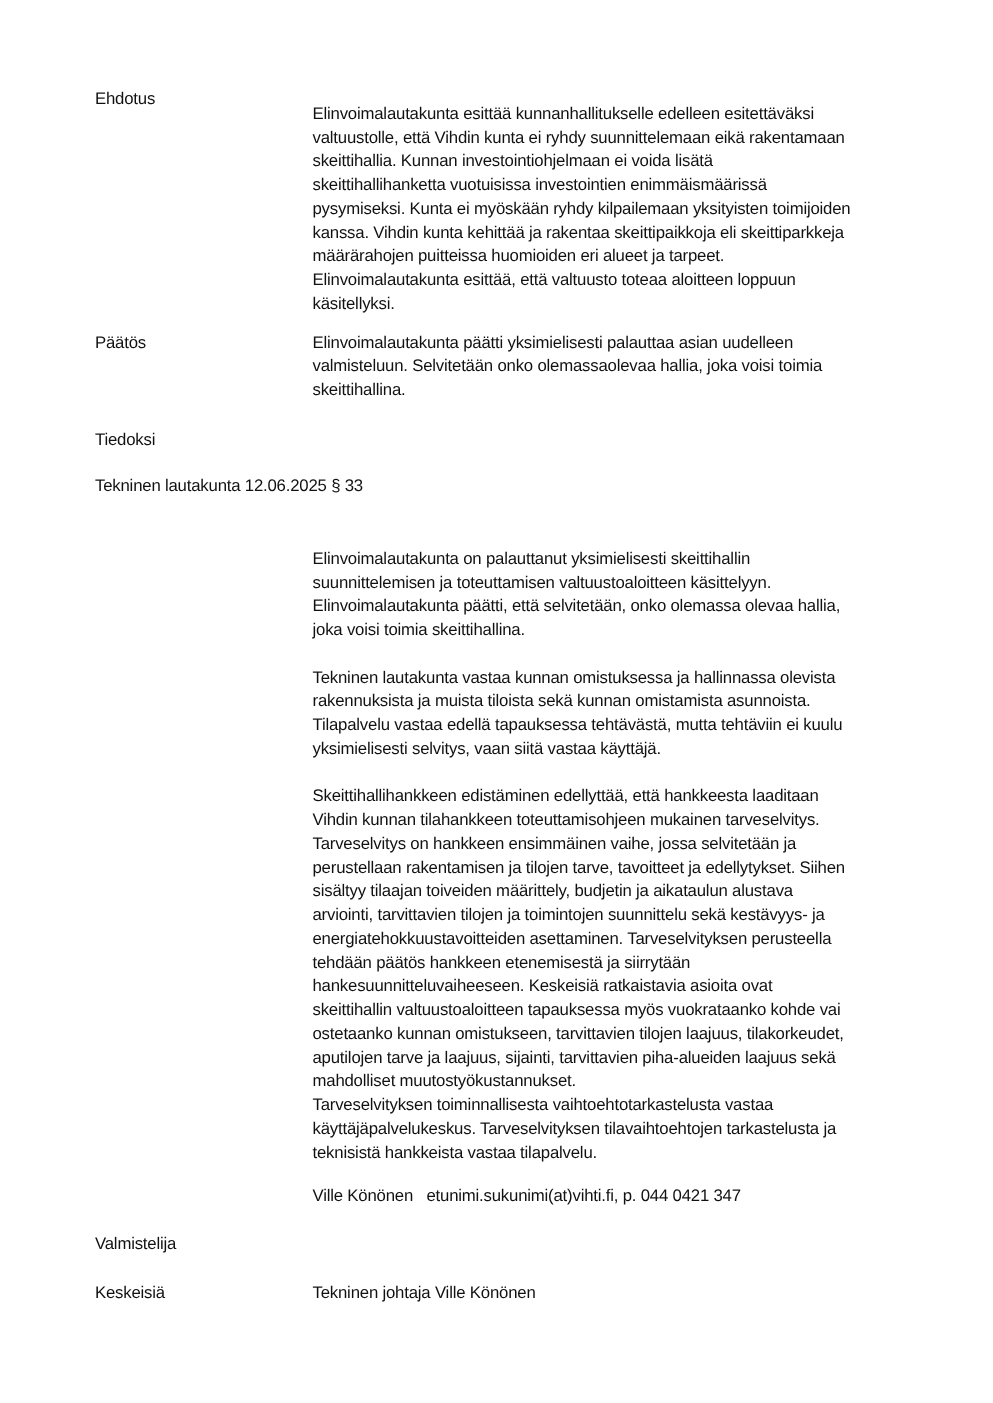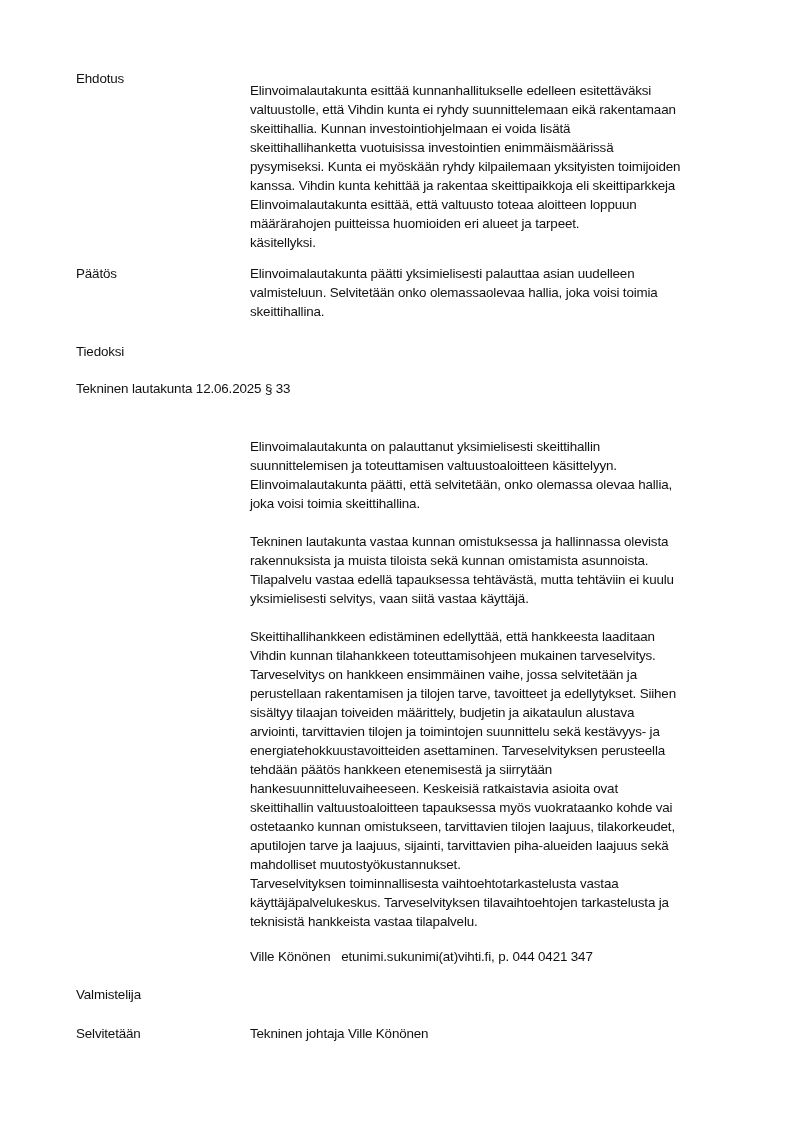--- a/index.html
+++ b/index.html
@@ -21,22 +21,22 @@
 <div class="page">
 
   <div class="blk lbl" style="top:69px">Ehdotus</div>
   <div class="blk txt" style="top:81px">
     <span class="ln">Elinvoimalautakunta esittää kunnanhallitukselle edelleen esitettäväksi</span>
     <span class="ln">valtuustolle, että Vihdin kunta ei ryhdy suunnittelemaan eikä rakentamaan</span>
     <span class="ln">skeittihallia. Kunnan investointiohjelmaan ei voida lisätä</span>
     <span class="ln">skeittihallihanketta vuotuisissa investointien enimmäismäärissä</span>
     <span class="ln">pysymiseksi. Kunta ei myöskään ryhdy kilpailemaan yksityisten toimijoiden</span>
     <span class="ln">kanssa. Vihdin kunta kehittää ja rakentaa skeittipaikkoja eli skeittiparkkeja</span>
+    <span class="ln">määrärahojen puitteissa huomioiden eri alueet ja tarpeet.</span>
     <span class="ln">Elinvoimalautakunta esittää, että valtuusto toteaa aloitteen loppuun</span>
-    <span class="ln">määrärahojen puitteissa huomioiden eri alueet ja tarpeet.</span>
     <span class="ln">käsitellyksi.</span>
   </div>
 
   <div class="blk lbl" style="top:264px">Päätös</div>
   <div class="blk txt" style="top:264px">
     <span class="ln">Elinvoimalautakunta päätti yksimielisesti palauttaa asian uudelleen</span>
     <span class="ln">valmisteluun. Selvitetään onko olemassaolevaa hallia, joka voisi toimia</span>
     <span class="ln">skeittihallina.</span>
   </div>
 
@@ -75,16 +75,16 @@
       <span class="ln">mahdolliset muutostyökustannukset.</span>
       <span class="ln">Tarveselvityksen toiminnallisesta vaihtoehtotarkastelusta vastaa</span>
       <span class="ln">käyttäjäpalvelukeskus. Tarveselvityksen tilavaihtoehtojen tarkastelusta ja</span>
       <span class="ln">teknisistä hankkeista vastaa tilapalvelu.</span>
     </div>
   </div>
 
   <div class="blk lbl" style="top:985px">Valmistelija</div>
   <div class="blk txt" style="top:947px; white-space:pre">Ville Könönen   etunimi.sukunimi(at)vihti.fi, p. 044 0421 347</div>
 
-  <div class="blk lbl" style="top:1024px">Selvitetään</div>
+  <div class="blk lbl" style="top:1024px">Keskeisiä</div>
   <div class="blk txt" style="top:1024px">Tekninen johtaja Ville Könönen</div>
 
 </div>
 
 </body></html>

